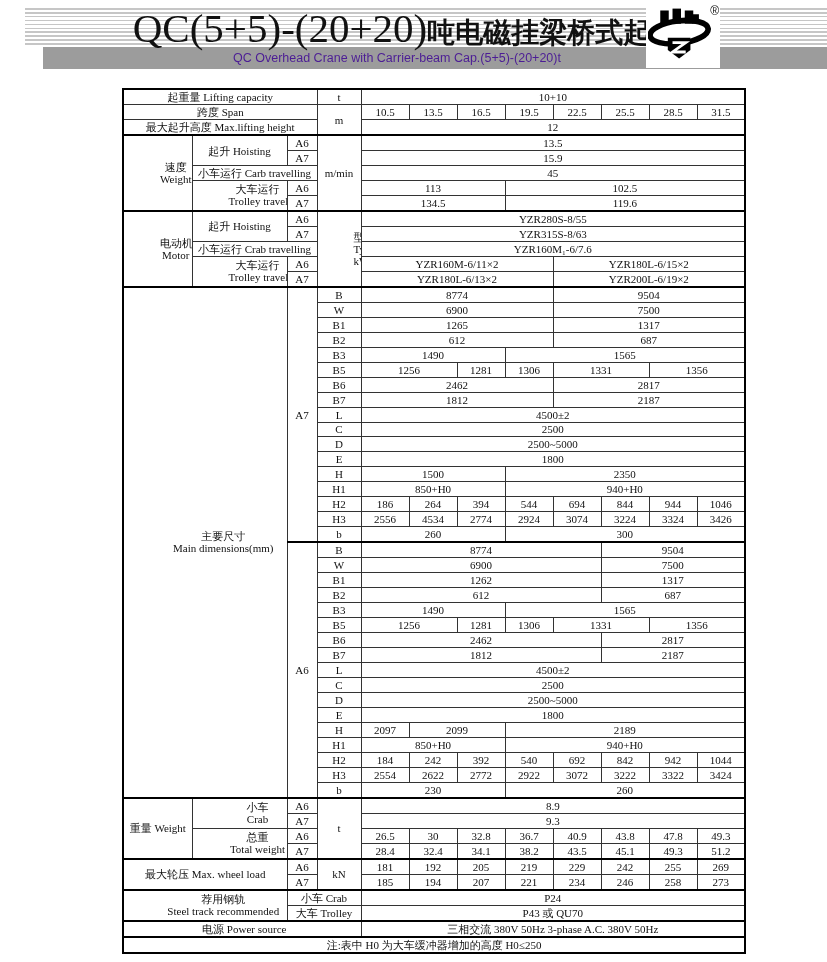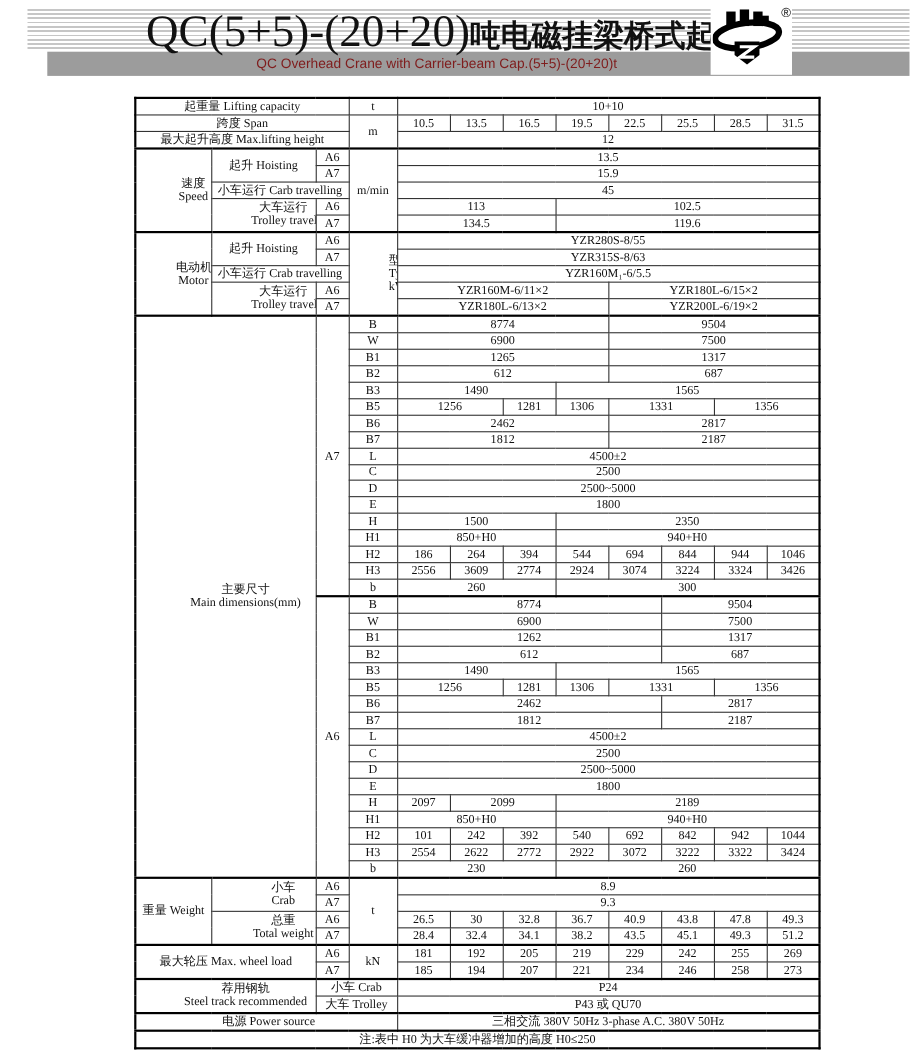--- a/index.html
+++ b/index.html
@@ -3,21 +3,21 @@
 <meta charset="utf-8">
 <style>
   html,body{margin:0;padding:0;}
   body{width:827px;height:962px;position:relative;background:#fff;color:#111;
        font-family:"Liberation Serif","DejaVu Serif",serif;}
   
   .stripes{position:absolute;left:25px;top:8px;width:802px;height:39px;
     background:repeating-linear-gradient(180deg,#c6c6c6 0px,#c6c6c6 1.6px,#ffffff 1.6px,#ffffff 3.9px);}
   .graybar{position:absolute;left:43px;top:47px;width:784px;height:22px;background:#9c9c9c;}
   .graybar span{display:block;text-align:center;padding-right:76px;
-    font-family:"Liberation Sans","DejaVu Sans",sans-serif;font-size:12.5px;color:#7f1d1d;line-height:22px;}
+    font-family:"Liberation Sans","DejaVu Sans",sans-serif;font-size:12.5px;color:#4c1d95;line-height:22px;}
   .title{position:absolute;left:100px;top:9px;width:640px;text-align:center;white-space:nowrap;}
   .title .model{font-family:"Liberation Serif","DejaVu Serif",serif;font-size:41px;line-height:38px;}
   .title .cjk{font-family:"Liberation Sans","DejaVu Sans",sans-serif;font-weight:bold;font-size:28px;}
   .logobox{position:absolute;left:646px;top:2px;width:74px;height:66px;background:#fff;}
   .logobox svg{position:absolute;left:2px;top:3px;}
   .reg{position:absolute;right:1px;top:2px;font-size:12px;font-family:"Liberation Sans",sans-serif;}
   
   table.spec{position:absolute;left:122px;top:88px;width:622px;height:866px;
     border-collapse:collapse;table-layout:fixed;border:2px solid #000;font-family:Liberation Serif, serif;}
   .spec td{border:1px solid #333;text-align:center;vertical-align:middle;
@@ -91,21 +91,21 @@
   </tr>
 
   <tr>
     <td colspan="3">最大起升高度 Max.lifting height</td>
     <td colspan="8">12</td>
   </tr>
 
   <tr class="sec">
     <td rowspan="5">
       <span class="ln">速度</span>
-      <span class="ln">Speed</span>
+      <span class="ln">Weight</span>
     </td>
     <td rowspan="2">起升 Hoisting</td>
     <td>A6</td>
     <td rowspan="5">m/min</td>
     <td colspan="8">13.5</td>
   </tr>
   <tr>
     <td>A7</td>
     <td colspan="8">15.9</td>
   </tr>
@@ -141,21 +141,21 @@
       <span class="ln">kW</span>
     </td>
     <td colspan="8">YZR280S-8/55</td>
   </tr>
   <tr>
     <td>A7</td>
     <td colspan="8">YZR315S-8/63</td>
   </tr>
   <tr>
     <td colspan="2" class="sm">小车运行 Crab travelling</td>
-    <td colspan="8">YZR160M₁-6/5.5</td>
+    <td colspan="8">YZR160M₁-6/7.6</td>
   </tr>
   <tr>
     <td rowspan="2">
       <span class="ln">大车运行</span>
       <span class="ln">Trolley travelling</span>
     </td>
     <td>A6</td>
     <td colspan="4">YZR160M-6/11×2</td>
     <td colspan="4">YZR180L-6/15×2</td>
   </tr>
@@ -246,21 +246,21 @@
     <td>394</td>
     <td>544</td>
     <td>694</td>
     <td>844</td>
     <td>944</td>
     <td>1046</td>
   </tr>
   <tr>
     <td>H3</td>
     <td>2556</td>
-    <td>3609</td>
+    <td>4534</td>
     <td>2774</td>
     <td>2924</td>
     <td>3074</td>
     <td>3224</td>
     <td>3324</td>
     <td>3426</td>
   </tr>
   <tr>
     <td>b</td>
     <td colspan="3">260</td>
@@ -333,21 +333,21 @@
     <td colspan="2">2099</td>
     <td colspan="5">2189</td>
   </tr>
   <tr>
     <td>H1</td>
     <td colspan="3">850+H0</td>
     <td colspan="5">940+H0</td>
   </tr>
   <tr>
     <td>H2</td>
-    <td>101</td>
+    <td>184</td>
     <td>242</td>
     <td>392</td>
     <td>540</td>
     <td>692</td>
     <td>842</td>
     <td>942</td>
     <td>1044</td>
   </tr>
   <tr>
     <td>H3</td>

